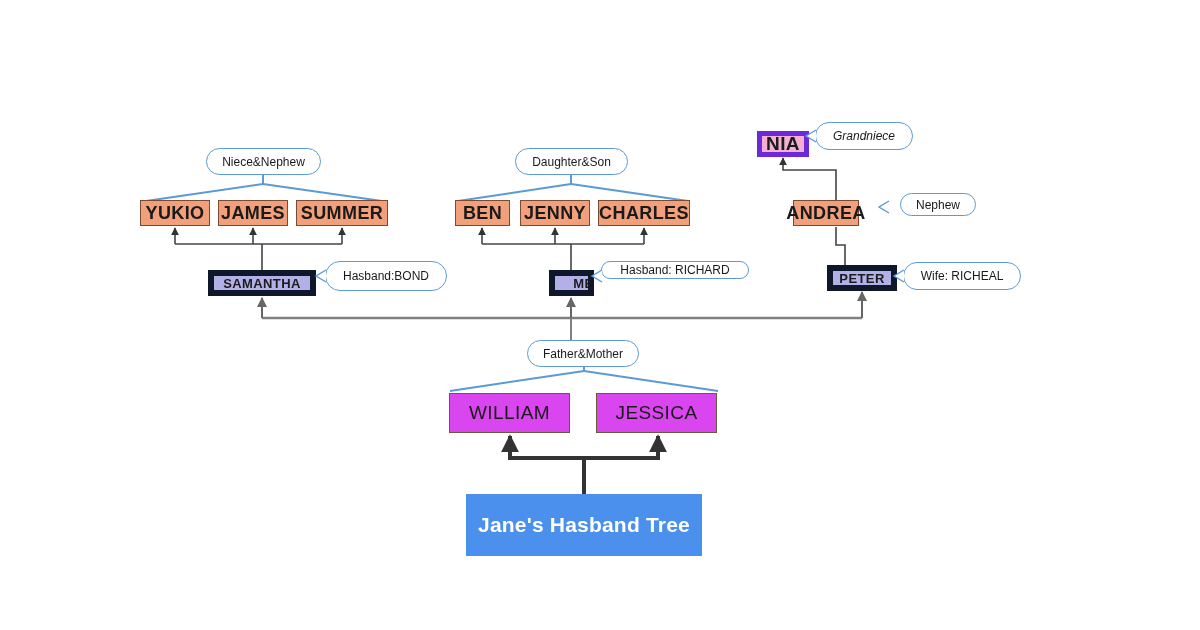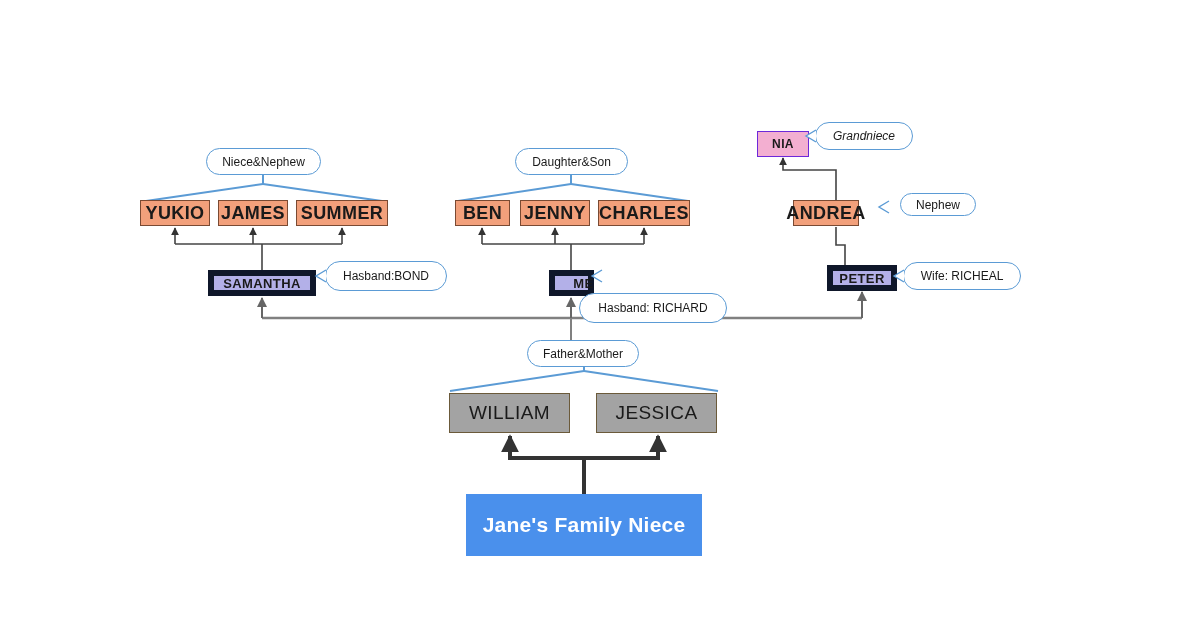--- a/index.html
+++ b/index.html
@@ -46,28 +46,28 @@
   .node-gen2 {
     background: #b3b0e8;
     border: 6px solid #0f172a;
     color: #1a1a1a;
     font-size: 13px;
     font-weight: bold;
     height: 26px;
   }
   .node-pink {
     background: #f3afd1;
-    border: 1px solid #6d28d9;
-    color: #1a1a1a;
-    font-size: 12px;
+    border: 5px solid #6d28d9;
+    color: #1a1a1a;
+    font-size: 19px;
     font-weight: bold;
     height: 26px;
   }
   .node-gen1 {
-    background: #a3a3a3;
+    background: #d946ef;
     border: 1px solid #6b5a3a;
     color: #1a1a1a;
     font-size: 19px;
     font-weight: normal;
     height: 40px;
   }
   .node-root {
     background: #4a90ec;
     border: 1px solid #4a90ec;
     color: #ffffff;
@@ -204,40 +204,40 @@
   </div>
 
   <div class="node node-gen1" style="left:449px; top:393px; width:121px;">
     <span>WILLIAM</span>
   </div>
   <div class="node node-gen1" style="left:596px; top:393px; width:121px;">
     <span>JESSICA</span>
   </div>
 
   <div class="node node-root" style="left:466px; top:494px; width:236px;">
-    <span>Jane's Family Niece</span>
+    <span>Jane's Hasband Tree</span>
   </div>
 
   <div class="callout callout-group" style="left:206px; top:148px; width:115px; height:27px;">
     <span>Niece&amp;Nephew</span>
   </div>
 
   <div class="callout callout-group" style="left:515px; top:148px; width:113px; height:27px;">
     <span>Daughter&amp;Son</span>
   </div>
 
   <div class="callout callout-group" style="left:527px; top:340px; width:112px; height:27px;">
     <span>Father&amp;Mother</span>
   </div>
 
   <div class="callout callout-label" style="left:325px; top:261px; width:122px; height:30px;justify-content:center;">
     <span>Hasband:BOND</span>
   </div>
 
-  <div class="callout callout-label" style="left:579px; top:261px; width:148px; height:30px;margin-top:32px;">
+  <div class="callout callout-label" style="left:601px; top:261px; width:148px; height:18px;">
     <span>Hasband: RICHARD</span>
   </div>
 
   <div class="callout callout-label" style="left:903px; top:262px; width:118px; height:28px;">
     <span>Wife: RICHEAL</span>
   </div>
 
   <div class="callout callout-label" style="left:900px; top:193px; width:76px; height:23px;">
     <span>Nephew</span>
   </div>

